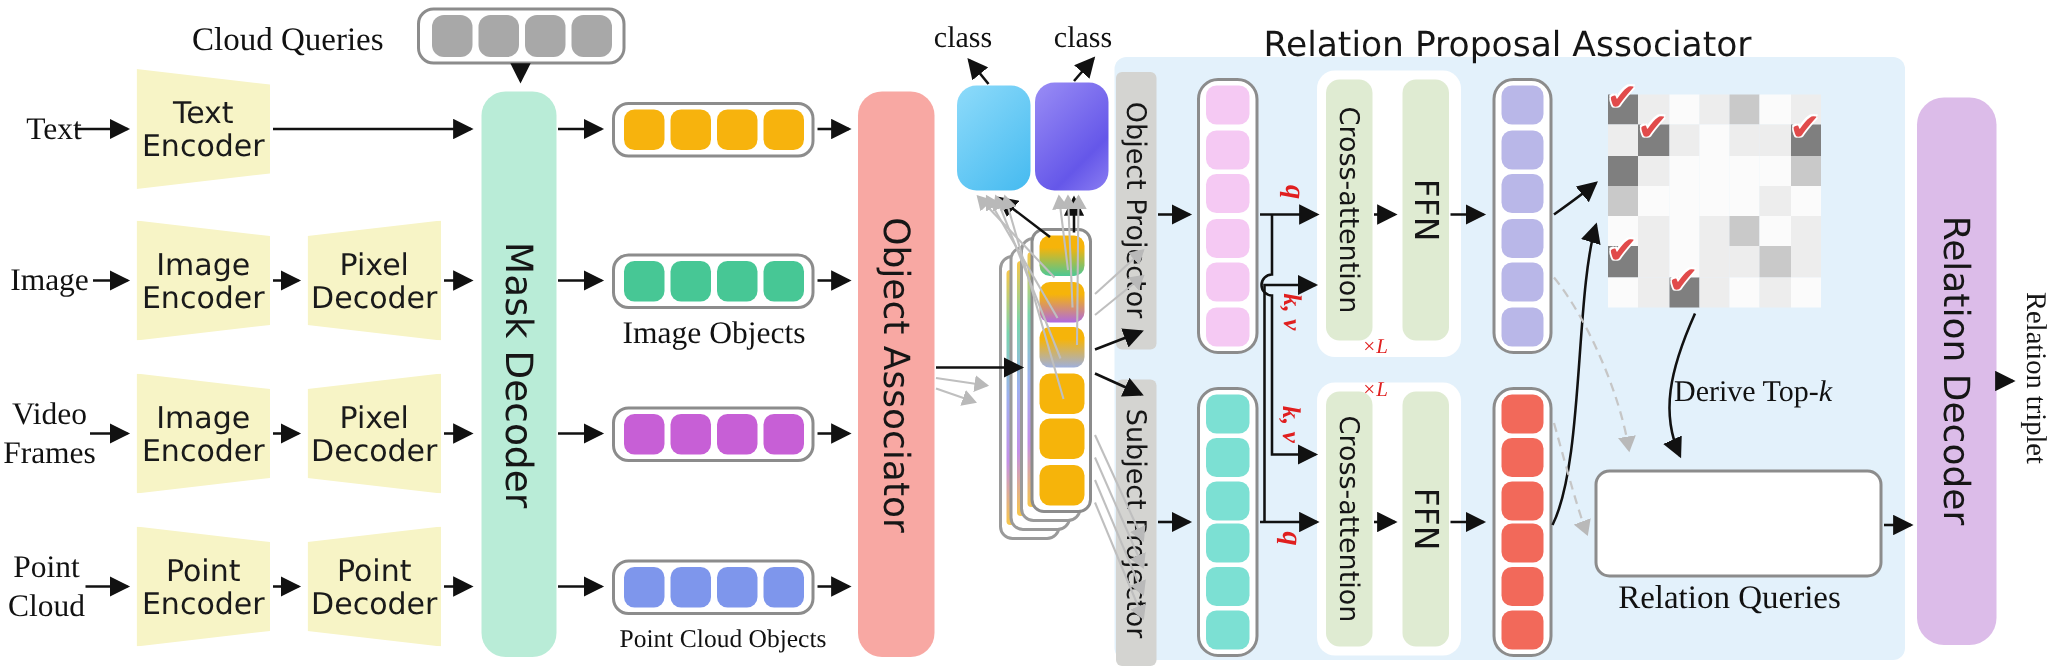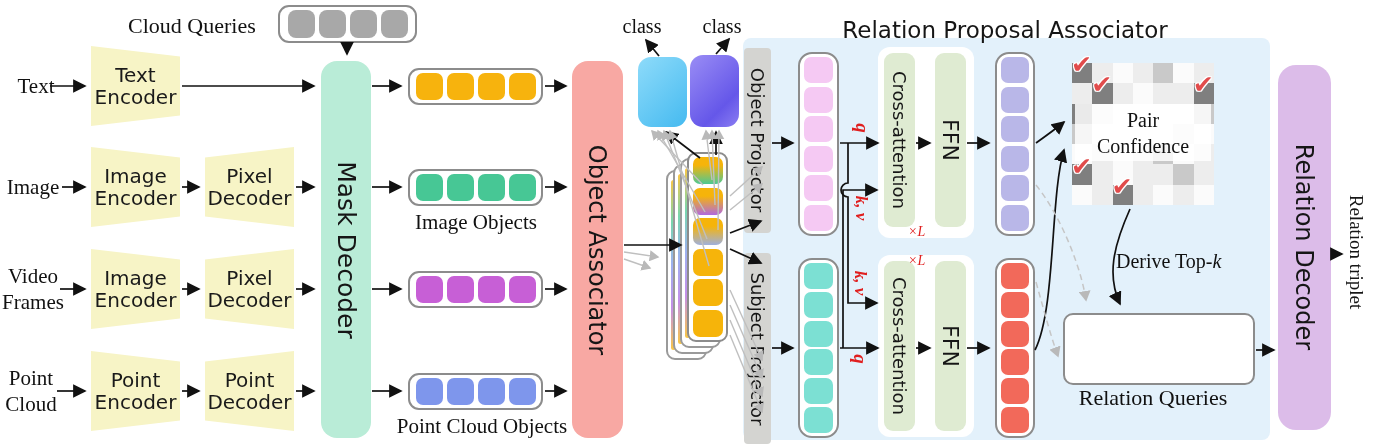--- a/index.html
+++ b/index.html
@@ -133,21 +133,21 @@
       <div class="tok" style="background: rgb(199, 95, 214);"></div>
       <div class="tok" style="background: rgb(199, 95, 214);"></div>
       <div class="tok" style="background: rgb(199, 95, 214);"></div>
     </div>
   <div class="tokbox hrow" style="left:408px;top:373px;width:135px;height:37px;">
       <div class="tok" style="background: rgb(126, 150, 236);"></div>
       <div class="tok" style="background: rgb(126, 150, 236);"></div>
       <div class="tok" style="background: rgb(126, 150, 236);"></div>
       <div class="tok" style="background: rgb(126, 150, 236);"></div>
     </div>
-  <div class="abs serif ctr" style="left:482px;top:426px;font-size:21px;"><span>Point Cloud Objects</span></div>
+  <div class="abs serif ctr" style="left:482px;top:426px;font-size:17px;"><span>Point Cloud Objects</span></div>
 
   <div class="vbar" style="left:572px;top:61px;width:51px;height:377px;background:#f8a8a3;"></div>
   <div class="vtext" style="left:597px;top:250px;font-size:24px;"><span>Object Associator</span></div>
 
   <div class="abs serif ctr" style="left:642px;top:26px;font-size:20px;"><span>class</span></div>
   <div class="abs serif ctr" style="left:722px;top:26px;font-size:20px;"><span>class</span></div>
   <div class="headbox" style="left:638px;top:57px;height:70px;background:linear-gradient(135deg,#8edbfa,#45baf0);"></div>
   <div class="headbox" style="left:690px;top:55px;height:72px;background:linear-gradient(135deg,#9a8df5,#6557e9 70%,#8b7ef2);"></div>
 
   <div class="stackcard" style="left:666px;top:170px;border-color:#9a9a9a;">
@@ -272,24 +272,20 @@
         <div class="pc-cell" style="background: rgb(201, 201, 201);"></div>
         <div class="pc-cell" style="background: rgb(237, 237, 237);"></div>
         <div class="pc-cell" style="background: rgb(251, 251, 251);"></div>
         <div class="pc-cell" style="background: rgb(237, 237, 237);"></div>
         <div class="pc-cell" style="background: rgb(127, 127, 127);"></div>
         <div class="pc-cell" style="background: rgb(237, 237, 237);"></div>
         <div class="pc-cell" style="background: rgb(251, 251, 251);"></div>
         <div class="pc-cell" style="background: rgb(237, 237, 237);"></div>
         <div class="pc-cell" style="background: rgb(251, 251, 251);"></div>
       </div>
-    <div class="pc-plate serif">
-      <div>Pair</div>
-      <div>Confidence</div>
-    </div>
   <span class="pc-check" style="left: -1px; top: -8px; color: rgb(225, 75, 75);">✔</span>
       <span class="pc-check" style="left: 19.3px; top: 12.3px; color: rgb(225, 75, 75);">✔</span>
       <span class="pc-check" style="left: 120.8px; top: 12.3px; color: rgb(225, 75, 75);">✔</span>
       <span class="pc-check" style="left: -1px; top: 93.5px; color: rgb(225, 75, 75);">✔</span>
       <span class="pc-check" style="left: 39.6px; top: 113.8px; color: rgb(225, 75, 75);">✔</span>
     </div>
 
   <div class="abs serif" style="left:1116px;top:250px;font-size:20px;">
     <span>Derive Top-</span><i>k</i>
   </div>

